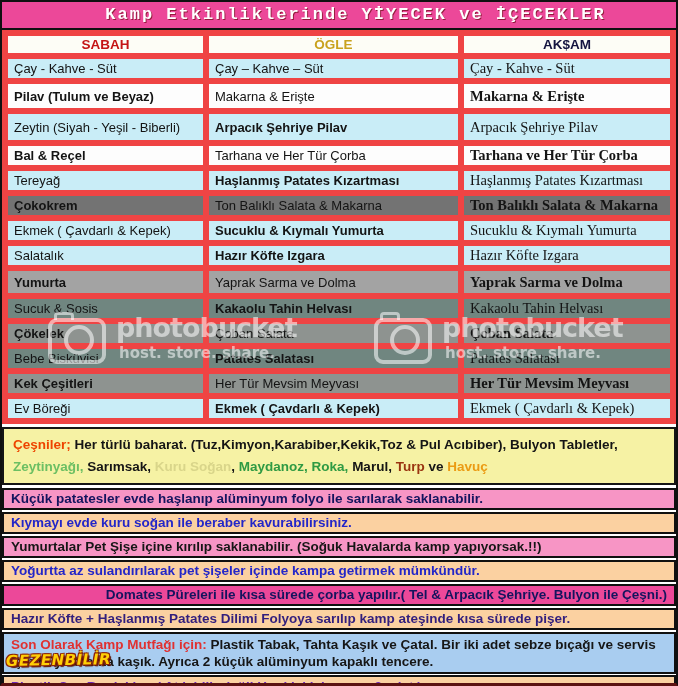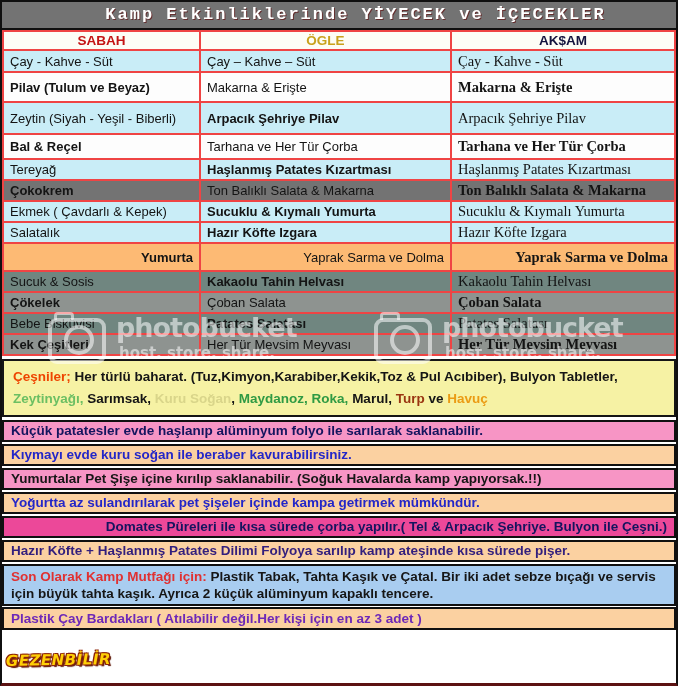--- a/index.html
+++ b/index.html
@@ -20,21 +20,21 @@
     letter-spacing:2px;
     padding:3px 0;
     text-shadow:1px 1px 0 rgba(90,0,0,.6);
   }
   table.menu{
     border-collapse:collapse;
     width:100%;
     table-layout:fixed;
   }
   table.menu th, table.menu td{
-    border:2px solid #ef4444;
+    border:6px solid #ef4444;
     padding:1px 6px;
     vertical-align:middle;
     color:#141414;
     overflow:hidden;
     white-space:nowrap;
   }
   table.menu th{
     height:15px;
     background:#fdfdf6;
     font:bold 13.5px "Liberation Sans", sans-serif;
@@ -124,21 +124,21 @@
       -1px 1px 0 #8c2408, 1px 1px 0 #8c2408,
       2px 2px 1px #5a1404;
     transform:rotate(-1deg);
   }
 </style>
 </head>
 <body>
 
 <div class="page">
 
-  <div class="title-bar" style="background: #737373; color: rgb(255, 255, 255); padding-left: 33px;">Kamp Etkinliklerinde YİYECEK ve İÇECEKLER</div>
+  <div class="title-bar" style="background: #ec4899; color: rgb(255, 255, 255); padding-left: 33px;">Kamp Etkinliklerinde YİYECEK ve İÇECEKLER</div>
 
   <table class="menu">
     <thead>
       <tr>
         <th class="w1" style="color: rgb(196, 20, 20);">SABAH</th>
         <th class="w2" style="color: rgb(201, 162, 29);">ÖGLE</th>
         <th style="color: rgb(20, 20, 63);">AK$AM</th>
       </tr>
     </thead>
     <tbody>
@@ -175,21 +175,21 @@
         <tr style="height: 21px; background: rgb(201, 237, 247);">
           <td class="c1">Ekmek ( Çavdarlı &amp; Kepek)</td>
           <td class="c2 bold">Sucuklu &amp; Kıymalı Yumurta</td>
           <td class="c3">Sucuklu &amp; Kıymalı Yumurta</td>
         </tr>
         <tr style="height: 21px; background: rgb(201, 237, 247);">
           <td class="c1">Salatalık</td>
           <td class="c2 bold">Hazır Köfte Izgara</td>
           <td class="c3">Hazır Köfte Izgara</td>
         </tr>
-        <tr style="height: 28px; background: #fdba74; text-align: right;">
+        <tr style="height: 28px; background: #a3a3a3;">
           <td class="c1 bold">Yumurta</td>
           <td class="c2">Yaprak Sarma ve Dolma</td>
           <td class="c3 bold">Yaprak Sarma ve Dolma</td>
         </tr>
         <tr style="height: 21px; background: rgb(112, 134, 128);">
           <td class="c1">Sucuk &amp; Sosis</td>
           <td class="c2 bold">Kakaolu Tahin Helvası</td>
           <td class="c3">Kakaolu Tahin Helvası</td>
         </tr>
         <tr style="height: 21px; background: rgb(142, 147, 144);">
@@ -199,20 +199,25 @@
         </tr>
         <tr style="height: 21px; background: rgb(112, 134, 128);">
           <td class="c1">Bebe Bisküvisi</td>
           <td class="c2 bold">Patates Salatası</td>
           <td class="c3">Patates Salatası</td>
         </tr>
         <tr style="height: 21px; background: rgb(142, 147, 144);">
           <td class="c1 bold">Kek Çeşitleri</td>
           <td class="c2">Her Tür Mevsim Meyvası</td>
           <td class="c3 bold">Her Tür Mevsim Meyvası</td>
+        </tr>
+        <tr style="height: 21px; background: rgb(201, 237, 247);">
+          <td class="c1">Ev Böreği</td>
+          <td class="c2 bold">Ekmek ( Çavdarlı &amp; Kepek)</td>
+          <td class="c3">Ekmek ( Çavdarlı &amp; Kepek)</td>
         </tr>
       </tbody>
   </table>
 
   <div class="yellow-box">
     <span><span style="color: rgb(238, 68, 0);">Çeşniler;</span><span style="color: rgb(21, 21, 21);"> Her türlü baharat. (Tuz,Kimyon,Karabiber,Kekik,Toz &amp; Pul Acıbiber), Bulyon Tabletler,</span><span style="color: rgb(108, 191, 99);"> Zeytinyağı,</span><span style="color: rgb(21, 21, 21);"> Sarımsak,</span><span style="color: rgb(217, 213, 138);"> Kuru Soğan</span><span style="color: rgb(21, 21, 21);">,</span><span style="color: rgb(47, 154, 67);"> Maydanoz,</span><span style="color: rgb(47, 154, 67);"> Roka,</span><span style="color: rgb(21, 21, 21);"> Marul,</span><span style="color: rgb(154, 53, 17);"> Turp</span><span style="color: rgb(21, 21, 21);"> ve</span><span style="color: rgb(235, 155, 19);"> Havuç</span></span>
   </div>
 
   <div class="tips">
       <div class="note" style="background: rgb(247, 149, 197); color: rgb(20, 20, 94);">Küçük patatesler evde haşlanıp alüminyum folyo ile sarılarak saklanabilir.</div>

